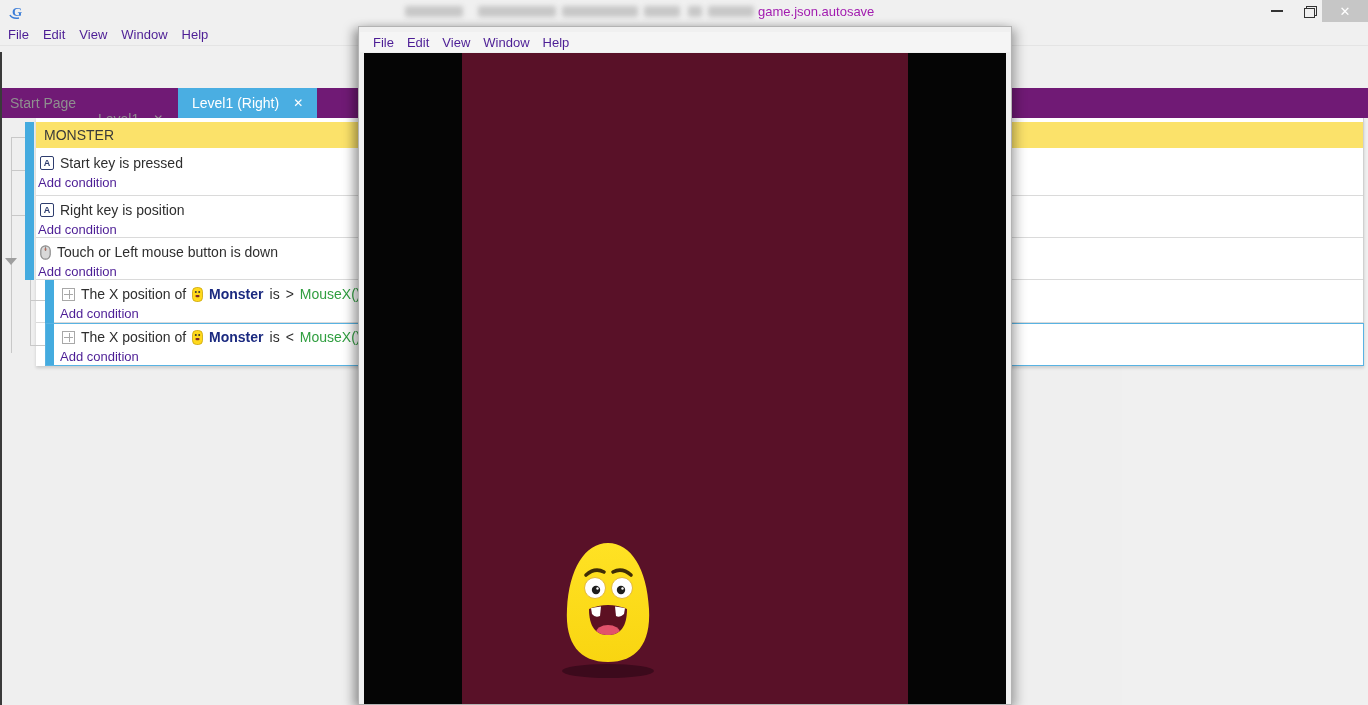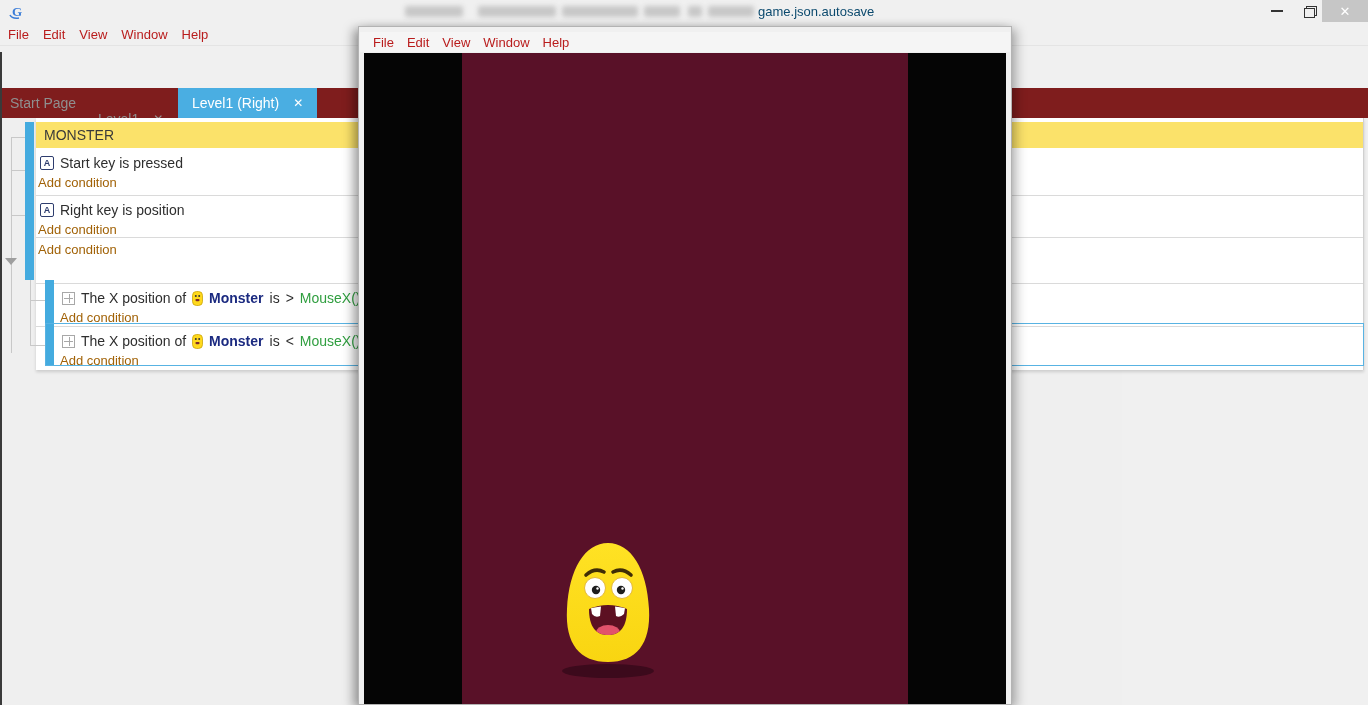--- a/index.html
+++ b/index.html
@@ -6,52 +6,52 @@
   html,body { background:#888; }
   #app{
     position:relative; width:1368px; height:705px; overflow:hidden;
     background:#f0f0f0; font-family:"Liberation Sans", sans-serif;
     -webkit-font-smoothing:antialiased;
   }
   
   .titlebar{position:absolute;left:0;top:0;width:1368px;height:24px;background:#f0f0f0;}
   .app-logo{position:absolute;left:8px;top:3px;width:20px;height:18px;}
   .blur-block{position:absolute;top:6px;height:11px;background:#c7c7c7;border-radius:2px;filter:blur(2.5px);}
-  .title-text{position:absolute;left:758px;top:4px;font-size:13px;color:#0c4a6e;white-space:nowrap;}
+  .title-text{position:absolute;left:758px;top:4px;font-size:13px;color:#a21caf;white-space:nowrap;}
   .win-btn{position:absolute;top:0;height:22px;display:flex;align-items:center;justify-content:center;}
   .btn-min{left:1262px;width:30px;}
   .btn-min i{display:block;width:12px;height:0;border-top:2px solid #333;}
   .btn-restore{left:1294px;width:30px;}
   .restore-shape{position:relative;width:11px;height:10px;}
   .restore-shape:before{content:"";position:absolute;left:2px;top:0;width:9px;height:8px;border:1px solid #333;}
   .restore-shape:after{content:"";position:absolute;left:0;top:2px;width:9px;height:8px;border:1px solid #333;background:#f0f0f0;}
   .btn-close{left:1322px;width:46px;background:#c6c6c6;color:#fff;font-size:13px;}
   
   .menubar{position:absolute;left:0;top:24px;width:1368px;height:22px;background:#f0f0f0;border-bottom:1px solid #e4e4e4;display:flex;align-items:center;padding-left:8px;}
-  .menu-item{font-size:13px;color:#b91c1c;margin-right:14px;cursor:default;}
+  .menu-item{font-size:13px;color:#4c1d95;margin-right:14px;cursor:default;}
   
   .toolbar{position:absolute;left:0;top:46px;width:1368px;height:42px;background:#f0f0f0;}
   .tool-ico{position:absolute;top:49px;width:34px;height:32px;display:flex;align-items:center;justify-content:center;}
   .tool-sep{position:absolute;top:52px;width:1px;height:28px;background:#d6d6d6;}
   
-  .tabbar{position:absolute;left:0;top:88px;width:1368px;height:30px;background:#7f1d1d;}
+  .tabbar{position:absolute;left:0;top:88px;width:1368px;height:30px;background:#701a75;}
   .tab{position:absolute;top:0;height:30px;display:flex;align-items:center;font-size:14px;color:#8f8f8f;}
   .tab .x{margin-left:14px;font-size:12px;color:#9b9b9b;}
   .tab-active{background:#4aaee2;color:#fff;padding:0 14px;}
   .tab-active .x{color:#fff;}
   
   .events-panel{position:absolute;left:0;top:118px;width:1122px;height:587px;background:#efefef;}
   .left-dark-edge{position:absolute;left:0;top:52px;width:2px;height:653px;background:#3a3a3a;z-index:5;}
   .rows-wrap{position:absolute;left:36px;top:0;width:1328px;background:#fff;border-right:1px solid #d0d0d0;box-shadow:0 2px 3px rgba(0,0,0,0.15);}
   .row{position:relative;width:100%;background:#fff;}
   .row-sep{border-bottom:1px solid #dadada;}
   .comment-row{background:#fbe26a;height:26px;line-height:26px;padding-left:8px;font-size:14px;color:#3a3a3a;}
   .spacer-row{height:4px;background:#fff;}
   .cond-line{display:flex;align-items:center;gap:6px;font-size:14px;color:#2e2e2e;padding-top:6px;padding-left:4px;white-space:nowrap;overflow:hidden;}
-  .add-cond{font-size:13px;color:#a16207;padding-left:2px;margin-top:4px;}
+  .add-cond{font-size:13px;color:#4c1d95;padding-left:2px;margin-top:4px;}
   .sub-indent{padding-left:26px;}
   .obj-name{font-weight:bold;color:#1b2a80;}
   .expr{color:#2f9e3f;}
   .key-ico{display:inline-flex;width:14px;height:14px;border:1.5px solid #2e3d6e;border-radius:2px;background:#fff;color:#2e3d6e;font-size:9px;font-weight:bold;align-items:center;justify-content:center;flex:0 0 auto;}
   .pos-ico{position:relative;display:inline-block;width:13px;height:13px;border:1px solid #a8a8a8;background:#fff;flex:0 0 auto;}
   .pos-ico:before{content:"";position:absolute;left:50%;top:1px;bottom:1px;width:1px;background:#a8a8a8;}
   .pos-ico:after{content:"";position:absolute;top:50%;left:1px;right:1px;height:1px;background:#a8a8a8;}
   .event-bar{position:absolute;width:9px;background:#44abdf;z-index:3;}
   .tree-line{position:absolute;background:#c8c8c8;z-index:1;}
   .expander{position:absolute;width:0;height:0;border-left:6px solid transparent;border-right:6px solid transparent;border-top:7px solid #9e9e9e;z-index:2;}
@@ -247,20 +247,28 @@
 
       <div class="row row-sep" style="height:42px;">
         <div class="cond-line">
           <span class="key-ico">A</span>
           <span>Right key is position</span>
         </div>
         <div class="add-cond">Add condition</div>
       </div>
 
       <div class="row row-sep" style="height:42px;">
+        <div class="cond-line">
+          <svg width="11" height="15" viewBox="0 0 11 15" style="flex:0 0 auto;">
+            <rect x="0.8" y="0.8" width="9.4" height="13.4" rx="4.6" fill="#d9d9d9" stroke="#8a8a8a" stroke-width="1.2"></rect>
+            <line x1="5.5" y1="1.5" x2="5.5" y2="6" stroke="#8a8a8a" stroke-width="1"></line>
+            <rect x="4.6" y="3" width="1.8" height="2.6" rx="0.9" fill="#b06a5a"></rect>
+          </svg>
+          <span>Touch or Left mouse button is down</span>
+        </div>
         <div class="add-cond">Add condition</div>
       </div>
 
       <div class="row row-sep" style="height:43px;">
         <div class="cond-line sub-indent">
           <span class="pos-ico"></span>
           <span>The X position of</span>
           <svg width="11" height="15" viewBox="0 0 11 15" style="flex:0 0 auto;">
             <rect x="0.5" y="0.5" width="10" height="14" rx="4" fill="#ffd91c" stroke="#caa50a" stroke-width="0.8"></rect>
             <circle cx="3.8" cy="5" r="1" fill="#333"></circle>

